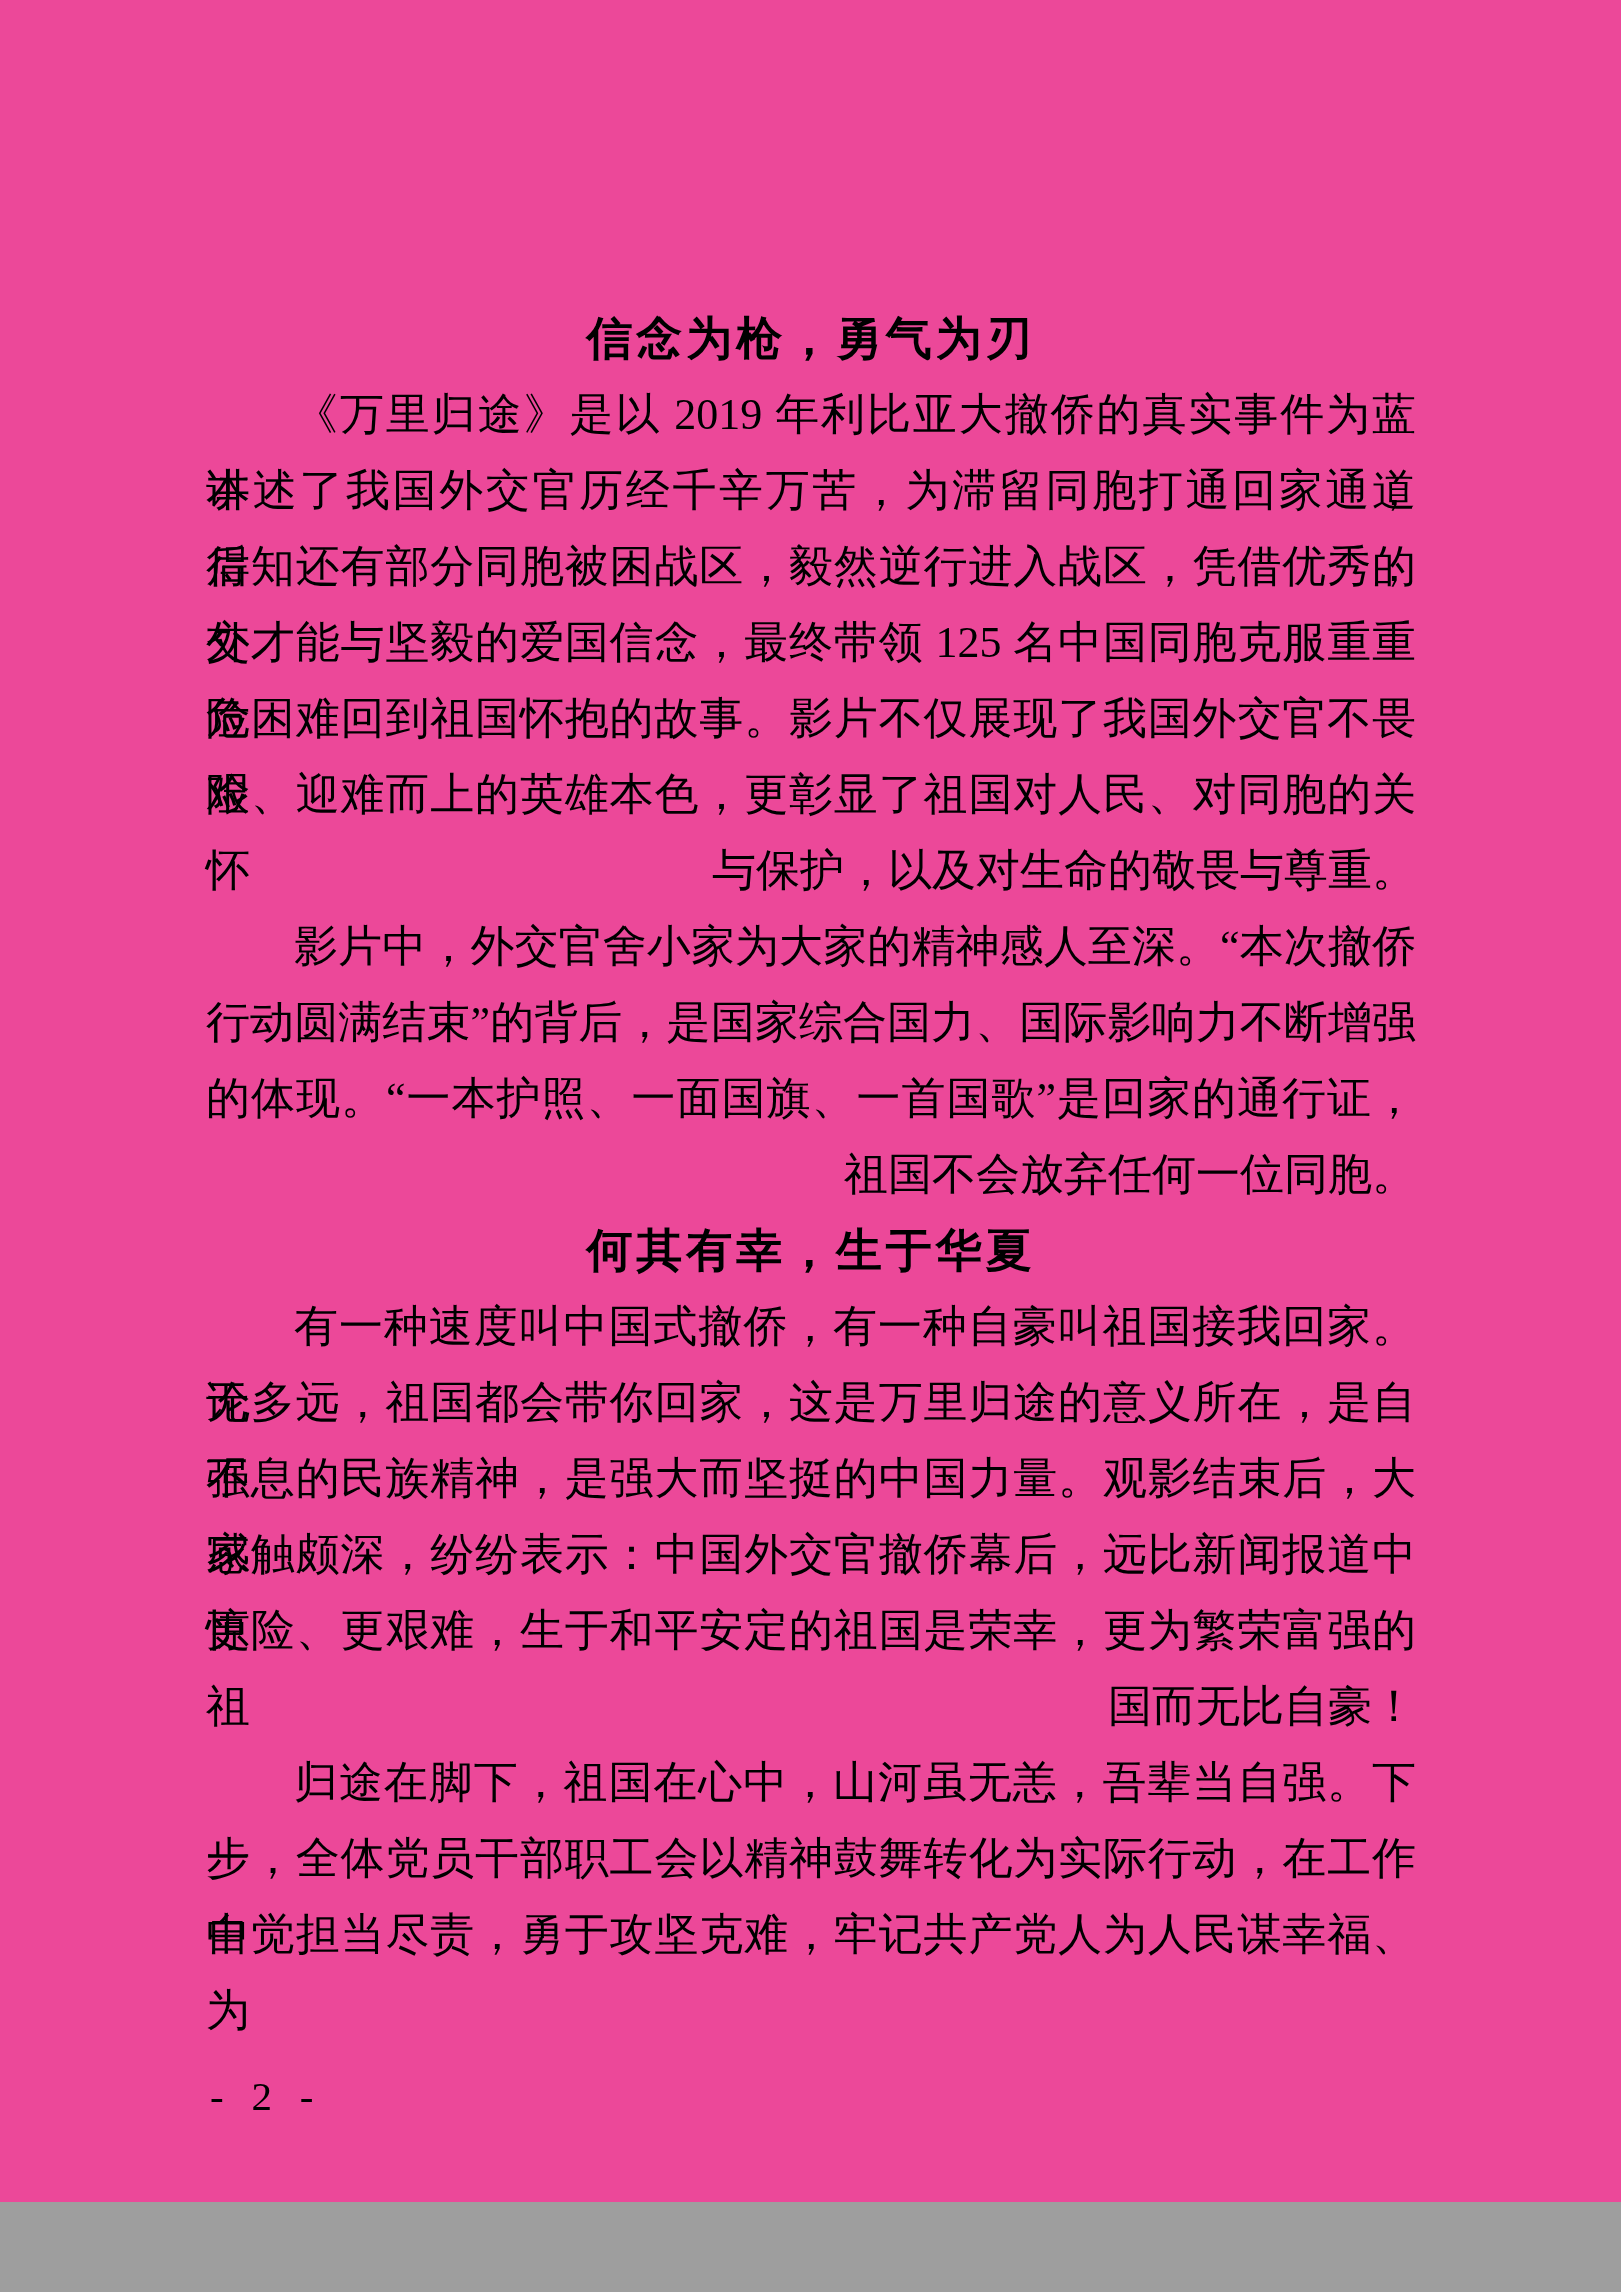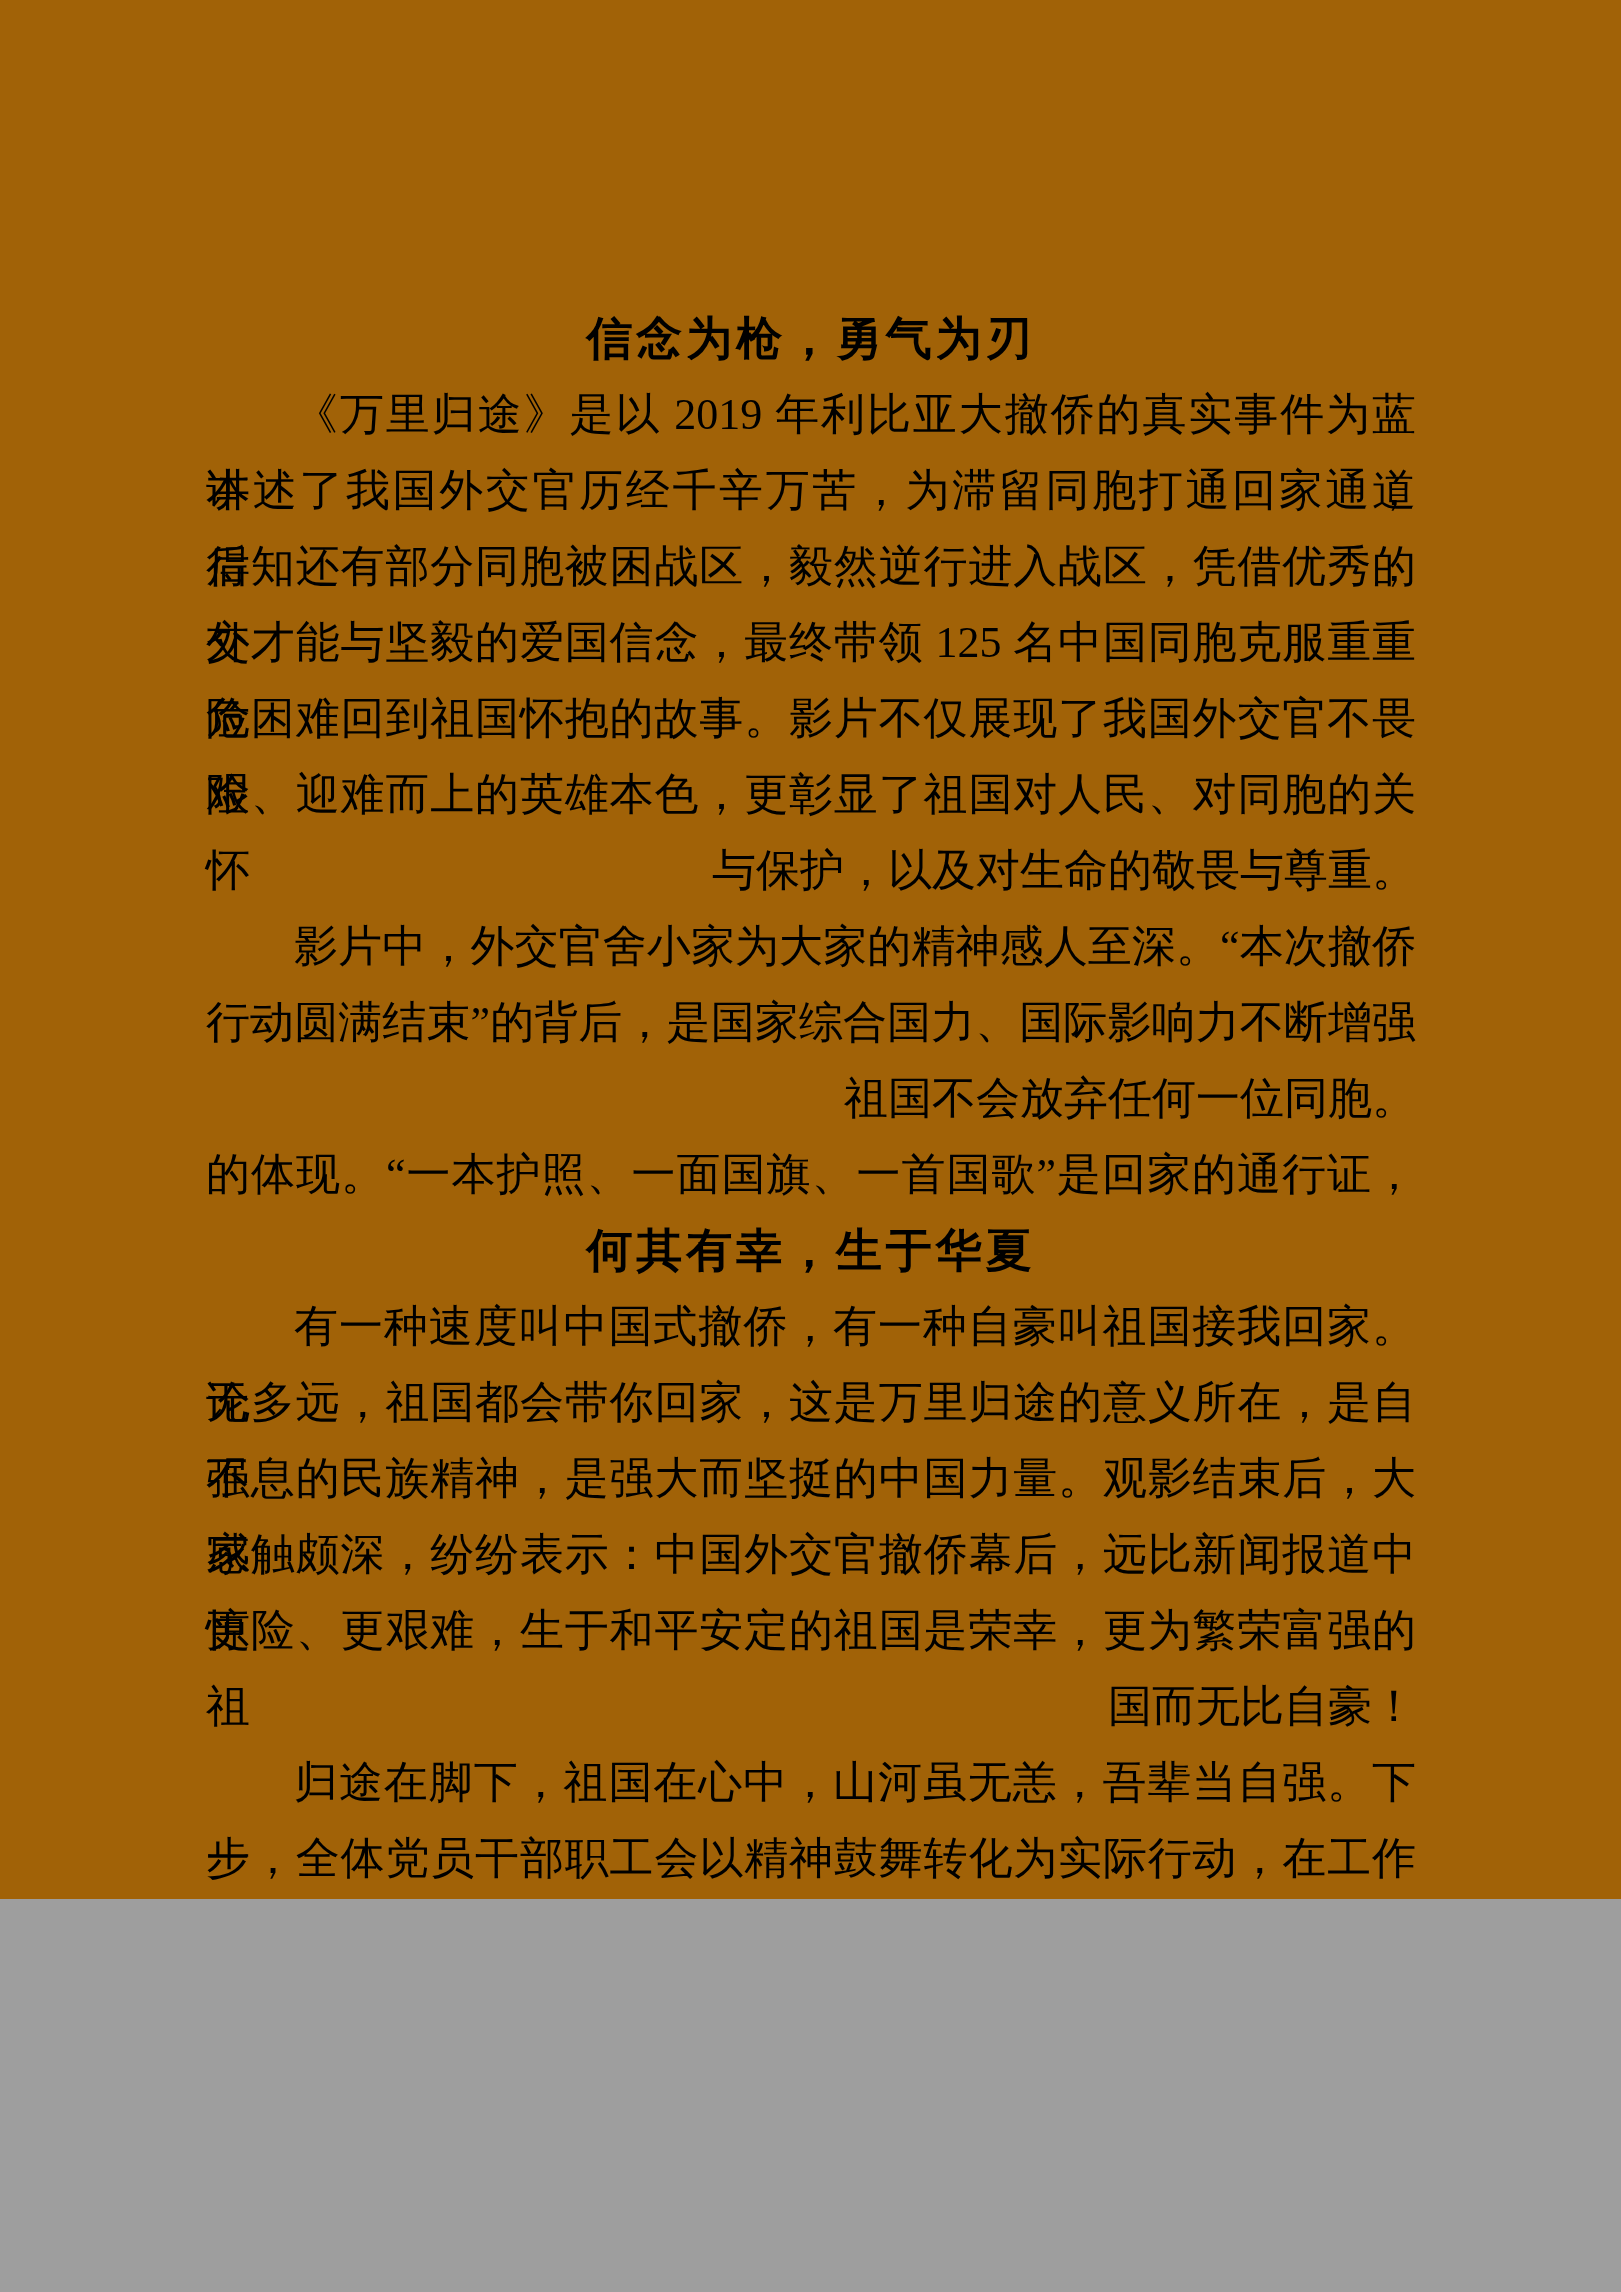--- a/index.html
+++ b/index.html
@@ -3,23 +3,23 @@
 <meta charset="utf-8">
 <style>
   html, body {
     margin: 0;
     padding: 0;
     background: #9e9e9e;
   }
   .page {
     position: relative;
     width: 1621px;
-    height: 1899px;
+    height: 2202px;
     margin: 0 auto;
-    background: #a16207;
+    background: #ec4899;
     overflow: hidden;
     color: #000000;
     font-family: "Liberation Serif", "DejaVu Serif", serif;
   }
   .text-block {
     position: absolute;
     left: 206px;
     top: 301px;
     width: 1210px;
     font-size: 44px;
@@ -69,22 +69,22 @@
       <div class="line heading">信念为枪，勇气为刃</div>
       <div class="line justify indent">《万里归途》是以 2019 年利比亚大撤侨的真实事件为蓝本，</div>
       <div class="line justify">讲述了我国外交官历经千辛万苦，为滞留同胞打通回家通道后，</div>
       <div class="line justify">得知还有部分同胞被困战区，毅然逆行进入战区，凭借优秀的外</div>
       <div class="line justify">交才能与坚毅的爱国信念，最终带领 125 名中国同胞克服重重危</div>
       <div class="line justify">险困难回到祖国怀抱的故事。影片不仅展现了我国外交官不畏艰</div>
       <div class="line justify">险、迎难而上的英雄本色，更彰显了祖国对人民、对同胞的关怀</div>
       <div class="line left">与保护，以及对生命的敬畏与尊重。</div>
       <div class="line justify indent">影片中，外交官舍小家为大家的精神感人至深。“本次撤侨</div>
       <div class="line justify">行动圆满结束”的背后，是国家综合国力、国际影响力不断增强</div>
+      <div class="line justify">的体现。“一本护照、一面国旗、一首国歌”是回家的通行证，</div>
       <div class="line left">祖国不会放弃任何一位同胞。</div>
-      <div class="line justify">的体现。“一本护照、一面国旗、一首国歌”是回家的通行证，</div>
       <div class="line heading">何其有幸，生于华夏</div>
       <div class="line justify indent">有一种速度叫中国式撤侨，有一种自豪叫祖国接我回家。无</div>
       <div class="line justify">论多远，祖国都会带你回家，这是万里归途的意义所在，是自强</div>
       <div class="line justify">不息的民族精神，是强大而坚挺的中国力量。观影结束后，大家</div>
       <div class="line justify">感触颇深，纷纷表示：中国外交官撤侨幕后，远比新闻报道中更</div>
       <div class="line justify">惊险、更艰难，生于和平安定的祖国是荣幸，更为繁荣富强的祖</div>
       <div class="line left">国而无比自豪！</div>
       <div class="line justify indent">归途在脚下，祖国在心中，山河虽无恙，吾辈当自强。下一</div>
       <div class="line justify">步，全体党员干部职工会以精神鼓舞转化为实际行动，在工作中</div>
       <div class="line justify">自觉担当尽责，勇于攻坚克难，牢记共产党人为人民谋幸福、为</div>

